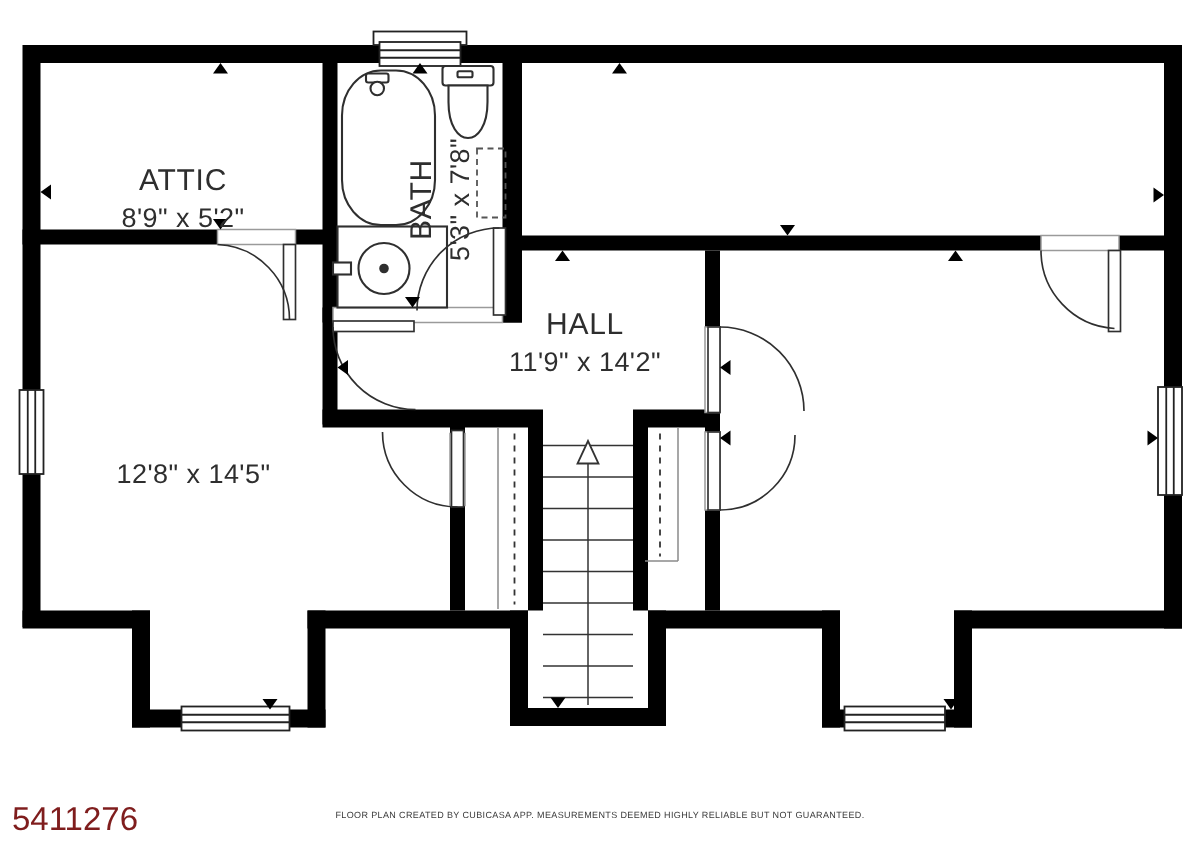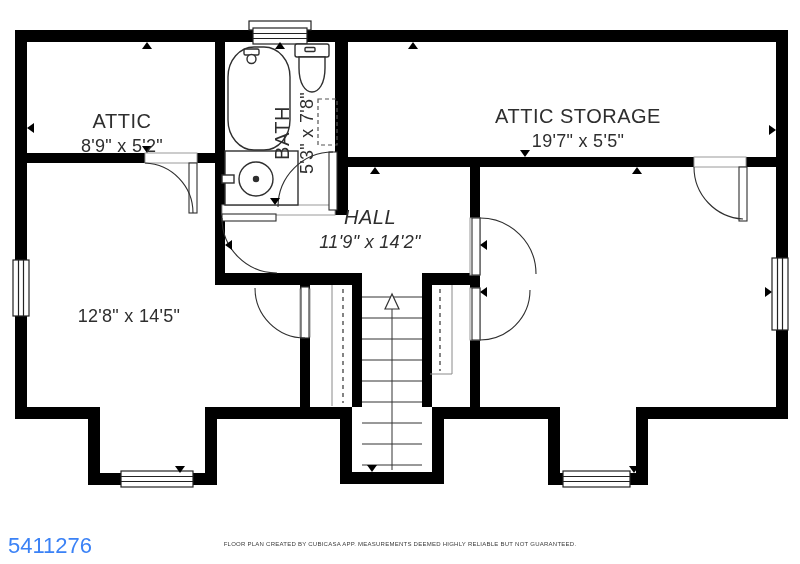--- a/index.html
+++ b/index.html
@@ -4,21 +4,21 @@
 <style>
   html,body{margin:0;padding:0;background:#ffffff;}
   #canvas{position:relative;width:800px;height:564px;background:#fff;overflow:hidden;
           font-family:"Liberation Sans","DejaVu Sans",sans-serif;}
   #plan-svg{position:absolute;left:0;top:0;}
   .room-label{position:absolute;transform:translate(-50%,-50%);text-align:center;
               color:#2e2e2e;white-space:nowrap;line-height:1.15;}
   .room-label.rotated{transform:translate(-50%,-50%) rotate(-90deg);}
   .room-name{font-size:20px;letter-spacing:.5px;}
   .room-dims{font-size:18px;margin-top:3px;letter-spacing:.3px;}
-  #listing-number{position:absolute;left:8px;top:533px;font-size:22px;color:#3b82f6;}
+  #listing-number{position:absolute;left:8px;top:533px;font-size:22px;color:#7f1d1d;}
   #disclaimer{position:absolute;left:50%;top:541px;transform:translateX(-50%);
               font-size:6px;color:#3a3a3a;letter-spacing:.25px;white-space:nowrap;}
 </style>
 </head>
 <body>
 
 <div id="canvas">
 
 <svg id="plan-svg" width="800" height="564" viewBox="0 0 800 564">
 
@@ -198,26 +198,22 @@
   <div class="room-label" style="left:122px;top:133px;">
     <div class="room-name">ATTIC</div>
     <div class="room-dims">8'9" x 5'2"</div>
   </div>
 
   <div class="room-label rotated" style="left:294px;top:133px;">
     <div class="room-name">BATH</div>
     <div class="room-dims">5'3" x 7'8"</div>
   </div>
 
-  <div class="room-label" style="left:578px;top:128px;">
-    <div class="room-name">ATTIC STORAGE</div>
-    <div class="room-dims">19'7" x 5'5"</div>
-  </div>
-
-  <div class="room-label" style="left:370px;top:229px;font-style:italic;">
+
+  <div class="room-label" style="left:390px;top:229px;">
     <div class="room-name">HALL</div>
     <div class="room-dims">11'9" x 14'2"</div>
   </div>
 
   <div class="room-label" style="left:129px;top:315px;">
     <div class="room-dims">12'8" x 14'5"</div>
   </div>
 
 
   <div id="listing-number">5411276</div>

